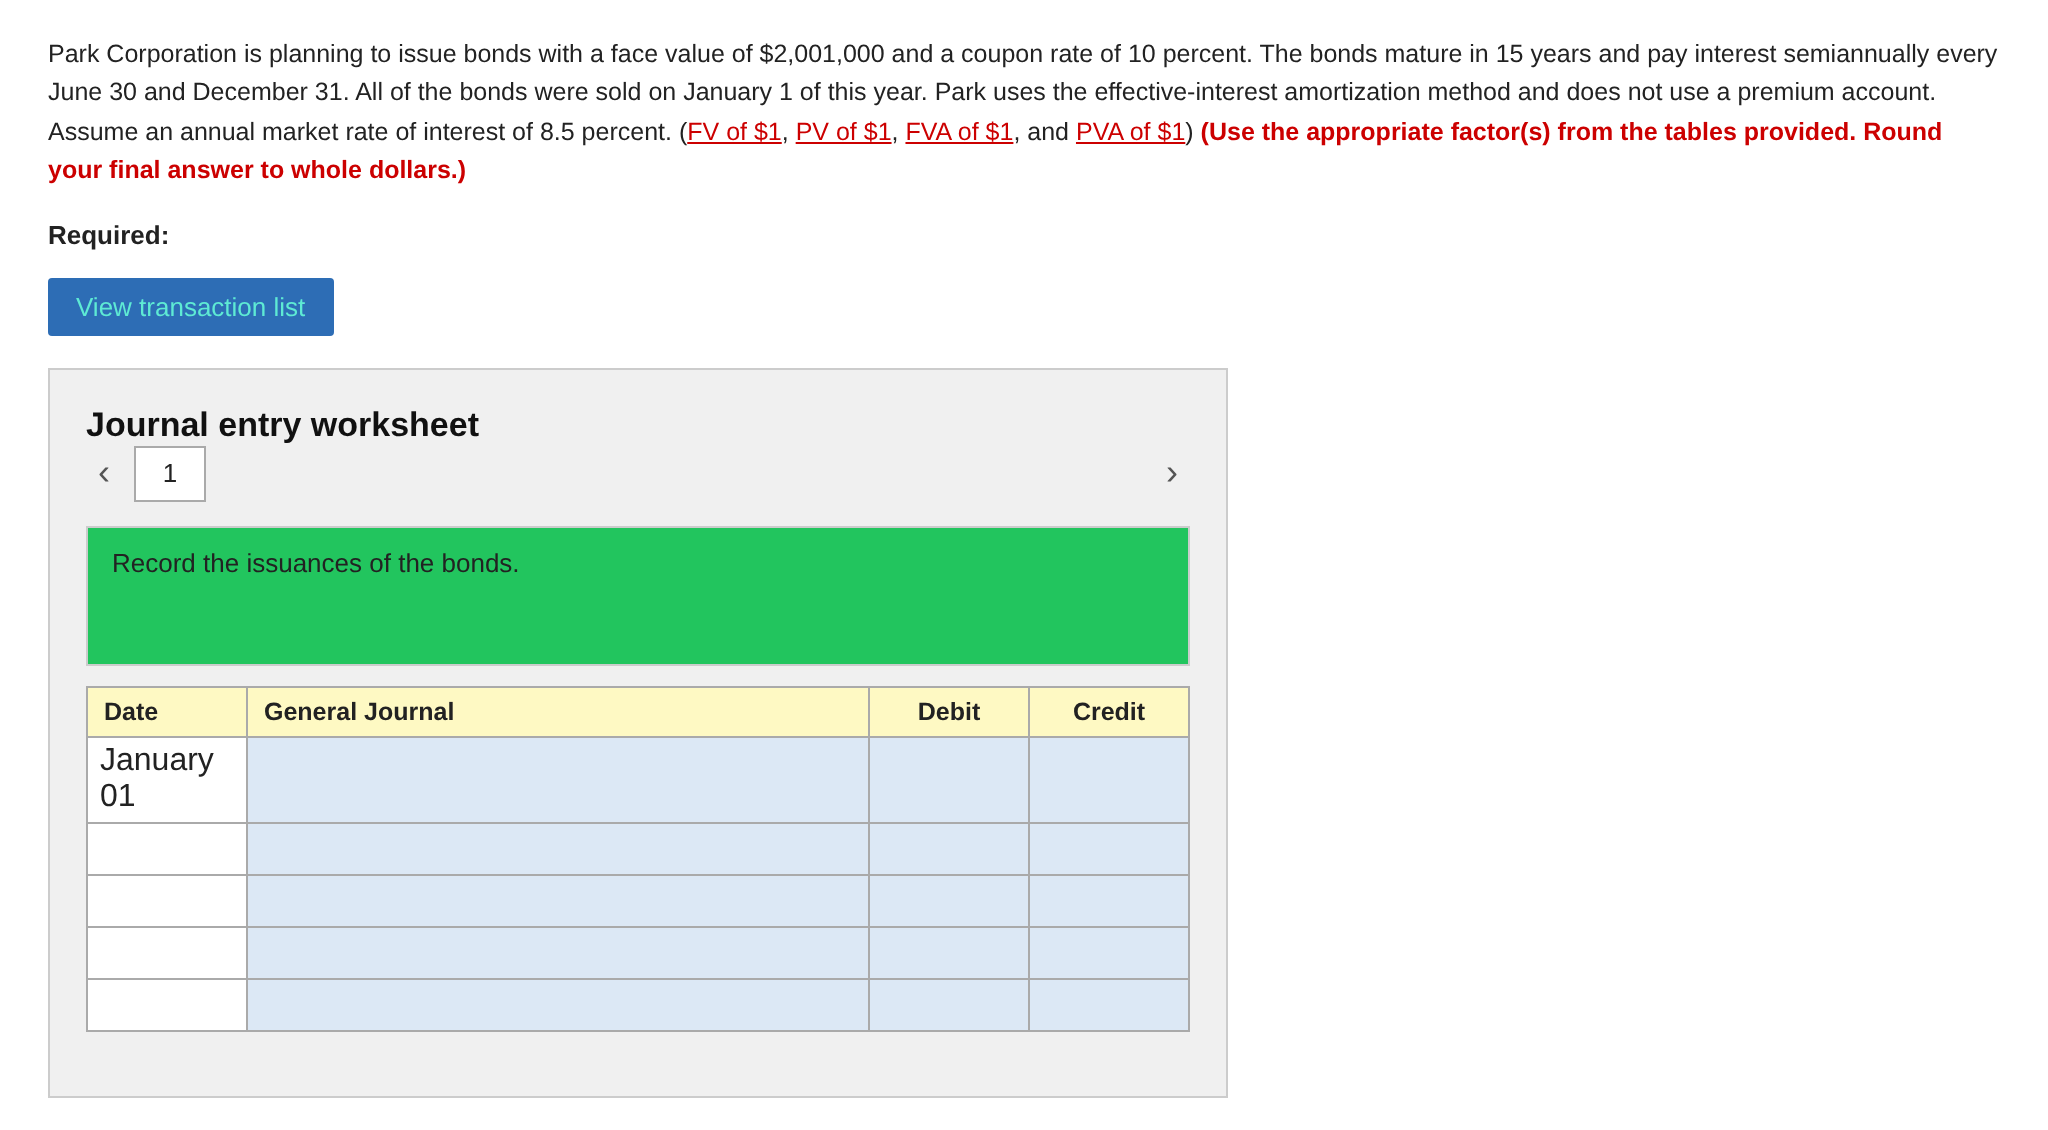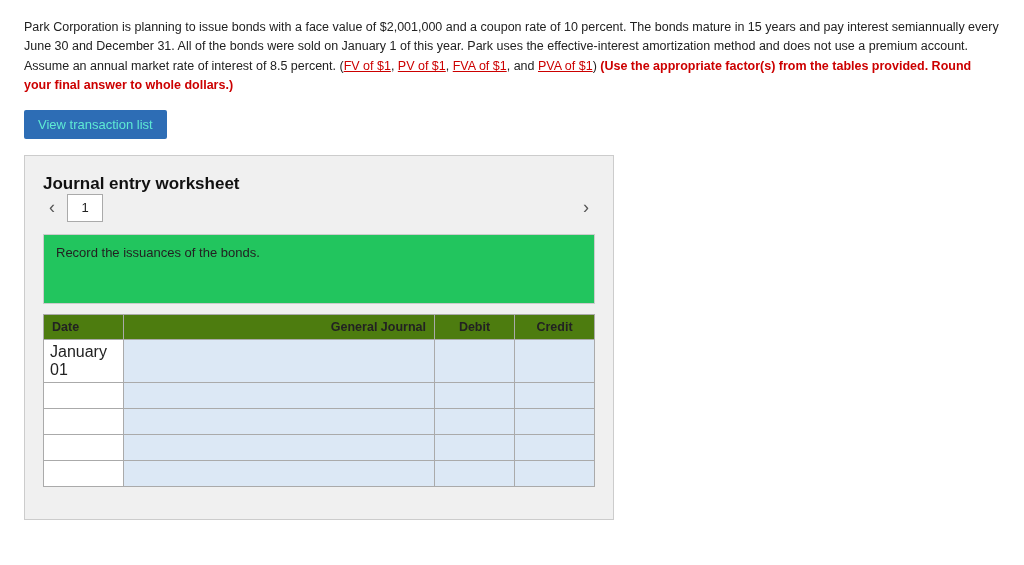--- a/index.html
+++ b/index.html
@@ -101,29 +101,29 @@
       margin-bottom: 8px;
     }
     
     .journal-table {
       width: 100%;
       border-collapse: collapse;
       background: #fff;
       margin-bottom: 14px;
     }
     .journal-table th {
-      background: #4d7c0f;
+      background: #fef9c3;
       border: 1px solid #aaa;
       padding: 5px 8px;
       font-size: 12.5px;
       font-weight: bold;
       text-align: center;
     }
     .journal-table th.date-col { text-align: left; }
-    .journal-table th.journal-col { text-align: right; }
+    .journal-table th.journal-col { text-align: left; }
     .journal-table td {
       border: 1px solid #aaa;
       padding: 0;
       height: 26px;
     }
     .journal-table td input {
       width: 100%;
       height: 100%;
       border: none;
       outline: none;
@@ -154,20 +154,21 @@
   <span>Park Corporation is planning to issue bonds with a face value of $2,001,000 and a coupon rate of 10 percent. The bonds mature in 15 years and pay interest semiannually every June 30 and December 31. All of the bonds were sold on January 1 of this year. Park uses the effective-interest amortization method and does not use a premium account. Assume an annual market rate of interest of 8.5 percent.</span>
   (<a href="#">FV of $1</a>,
   <a href="#">PV of $1</a>,
   <a href="#">FVA of $1</a>, and
   <a href="#">PVA of $1</a>)
   <span class="intro-bold">(Use the appropriate factor(s) from the tables provided. Round your final answer to whole dollars.)</span>
 </div>
 
 
 <div class="required-section">
+  <div class="req-label">Required:</div>
 </div>
 
 
 <button class="view-transaction-btn">View transaction list</button>
 
 
 <div class="worksheet-container">
   <div class="worksheet-title">Journal entry worksheet</div>
 
   <div class="nav-row">

